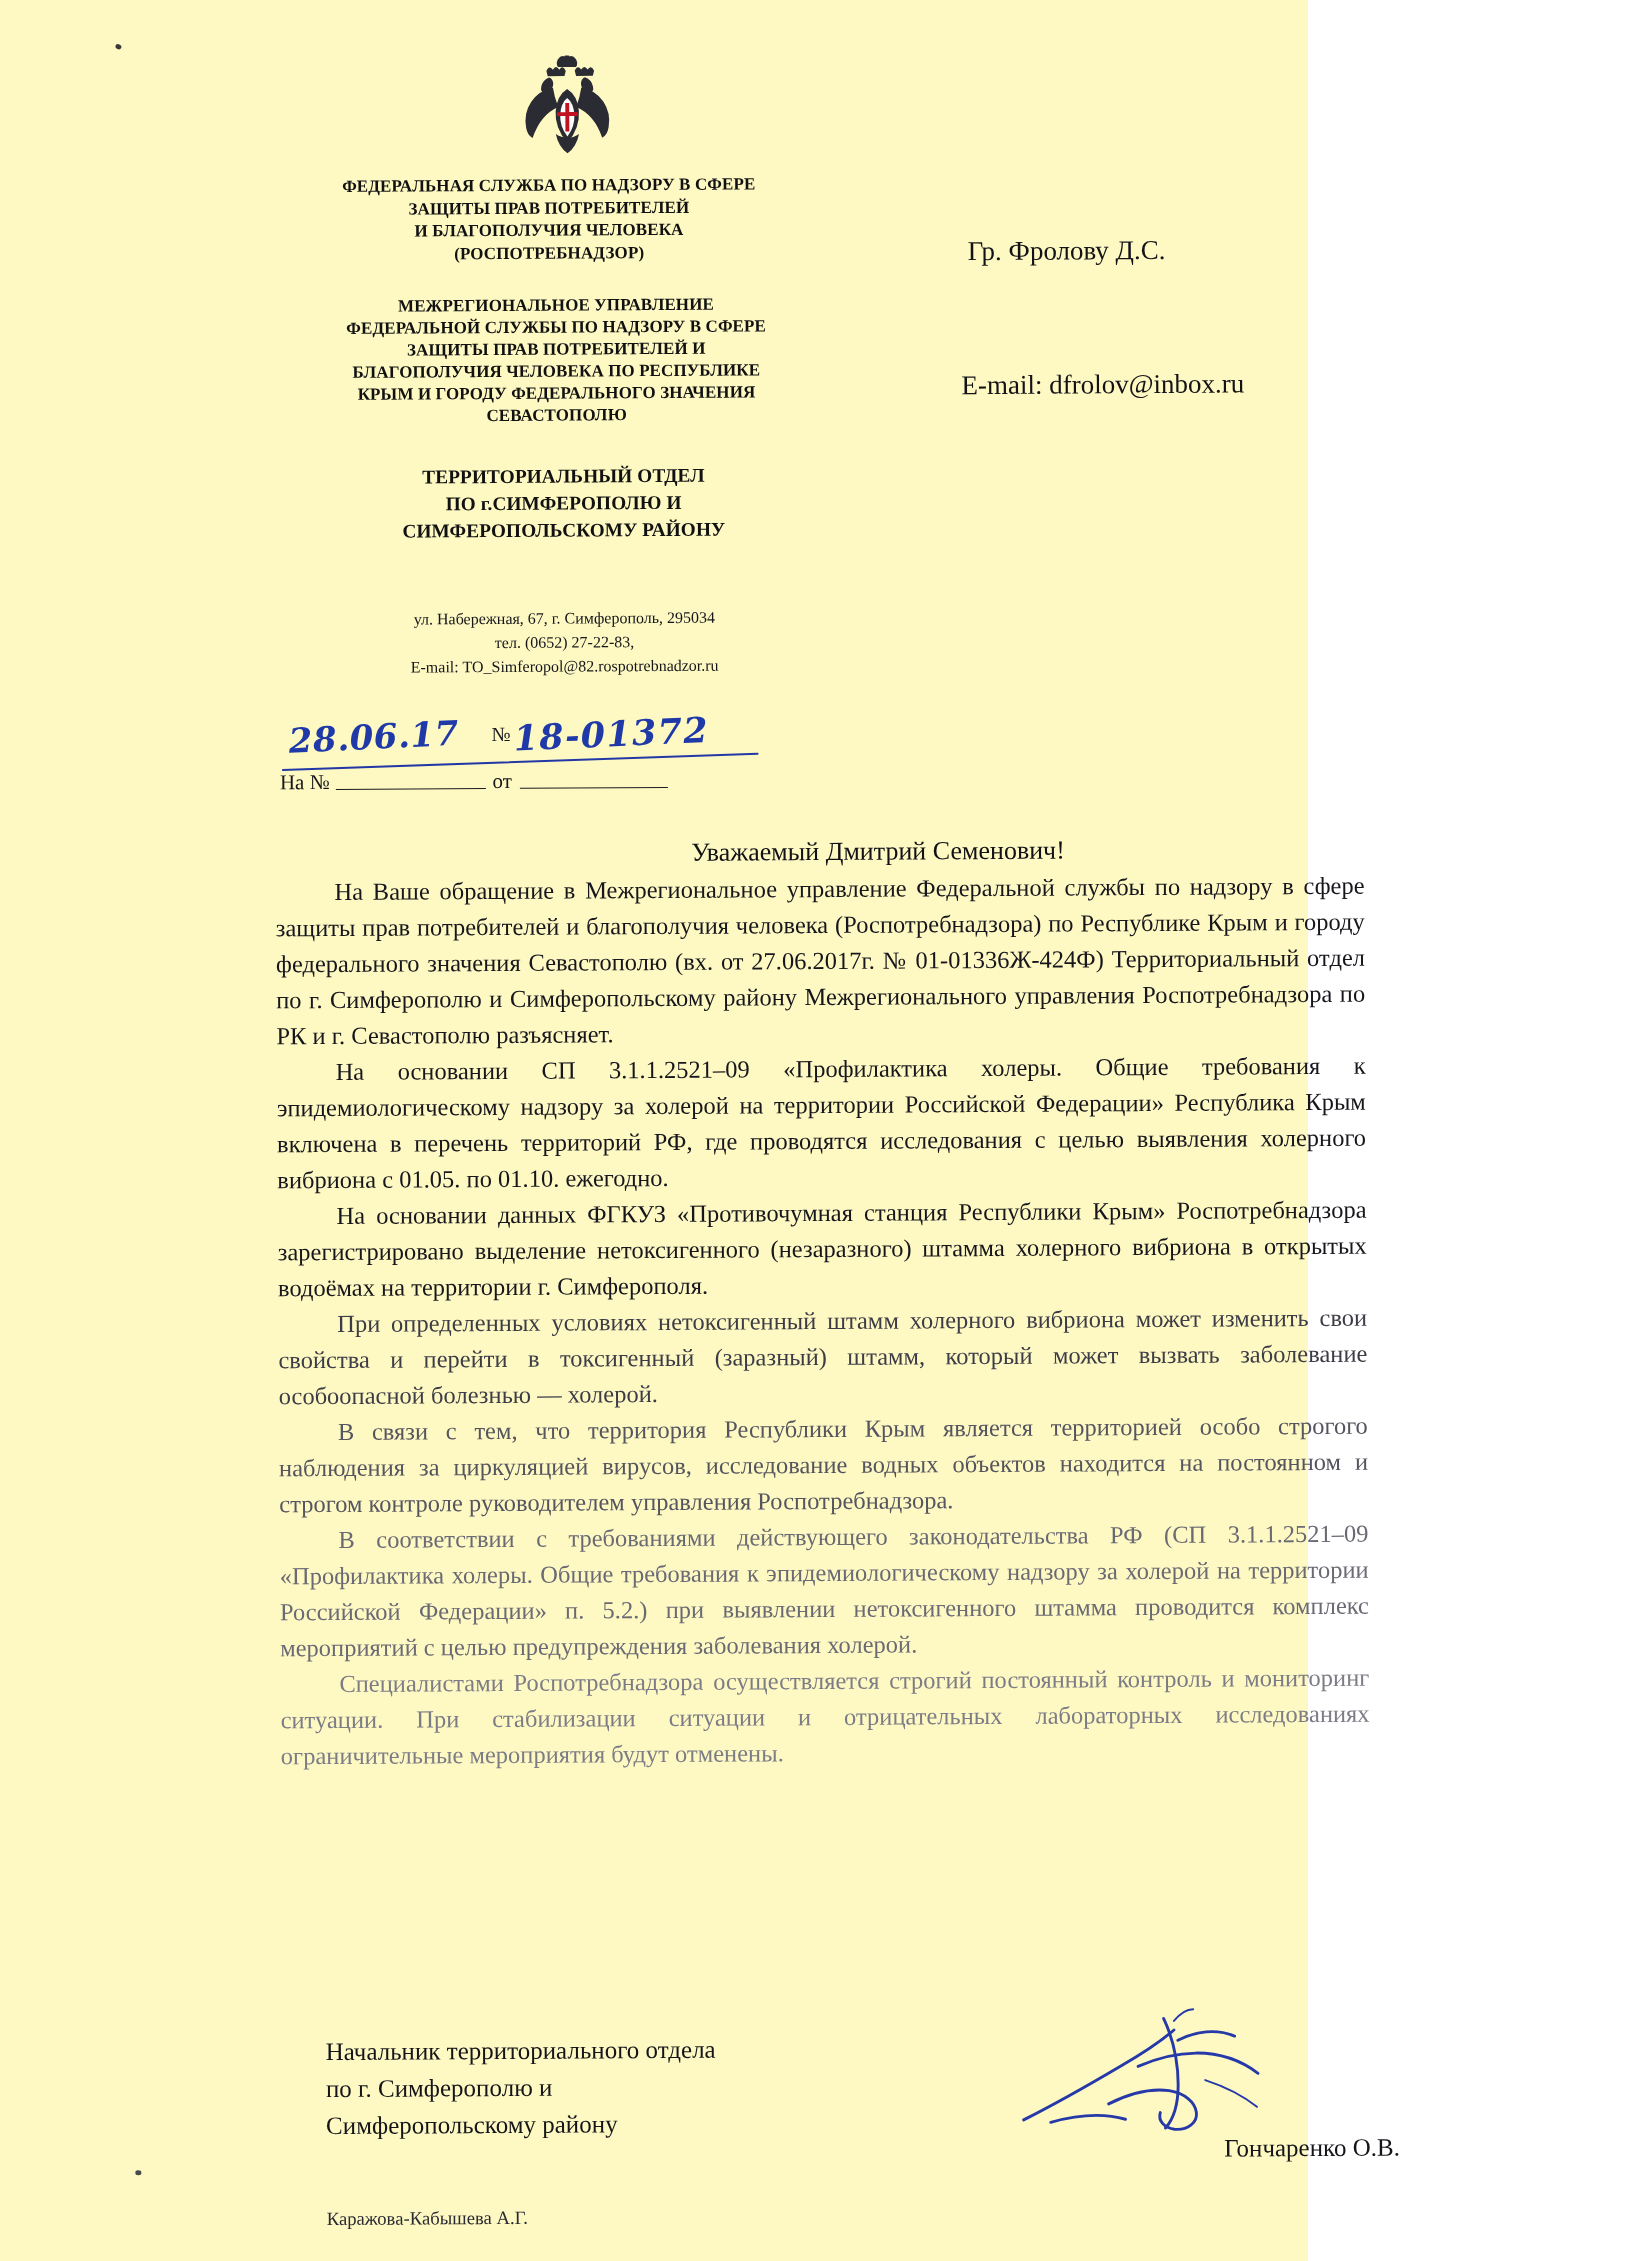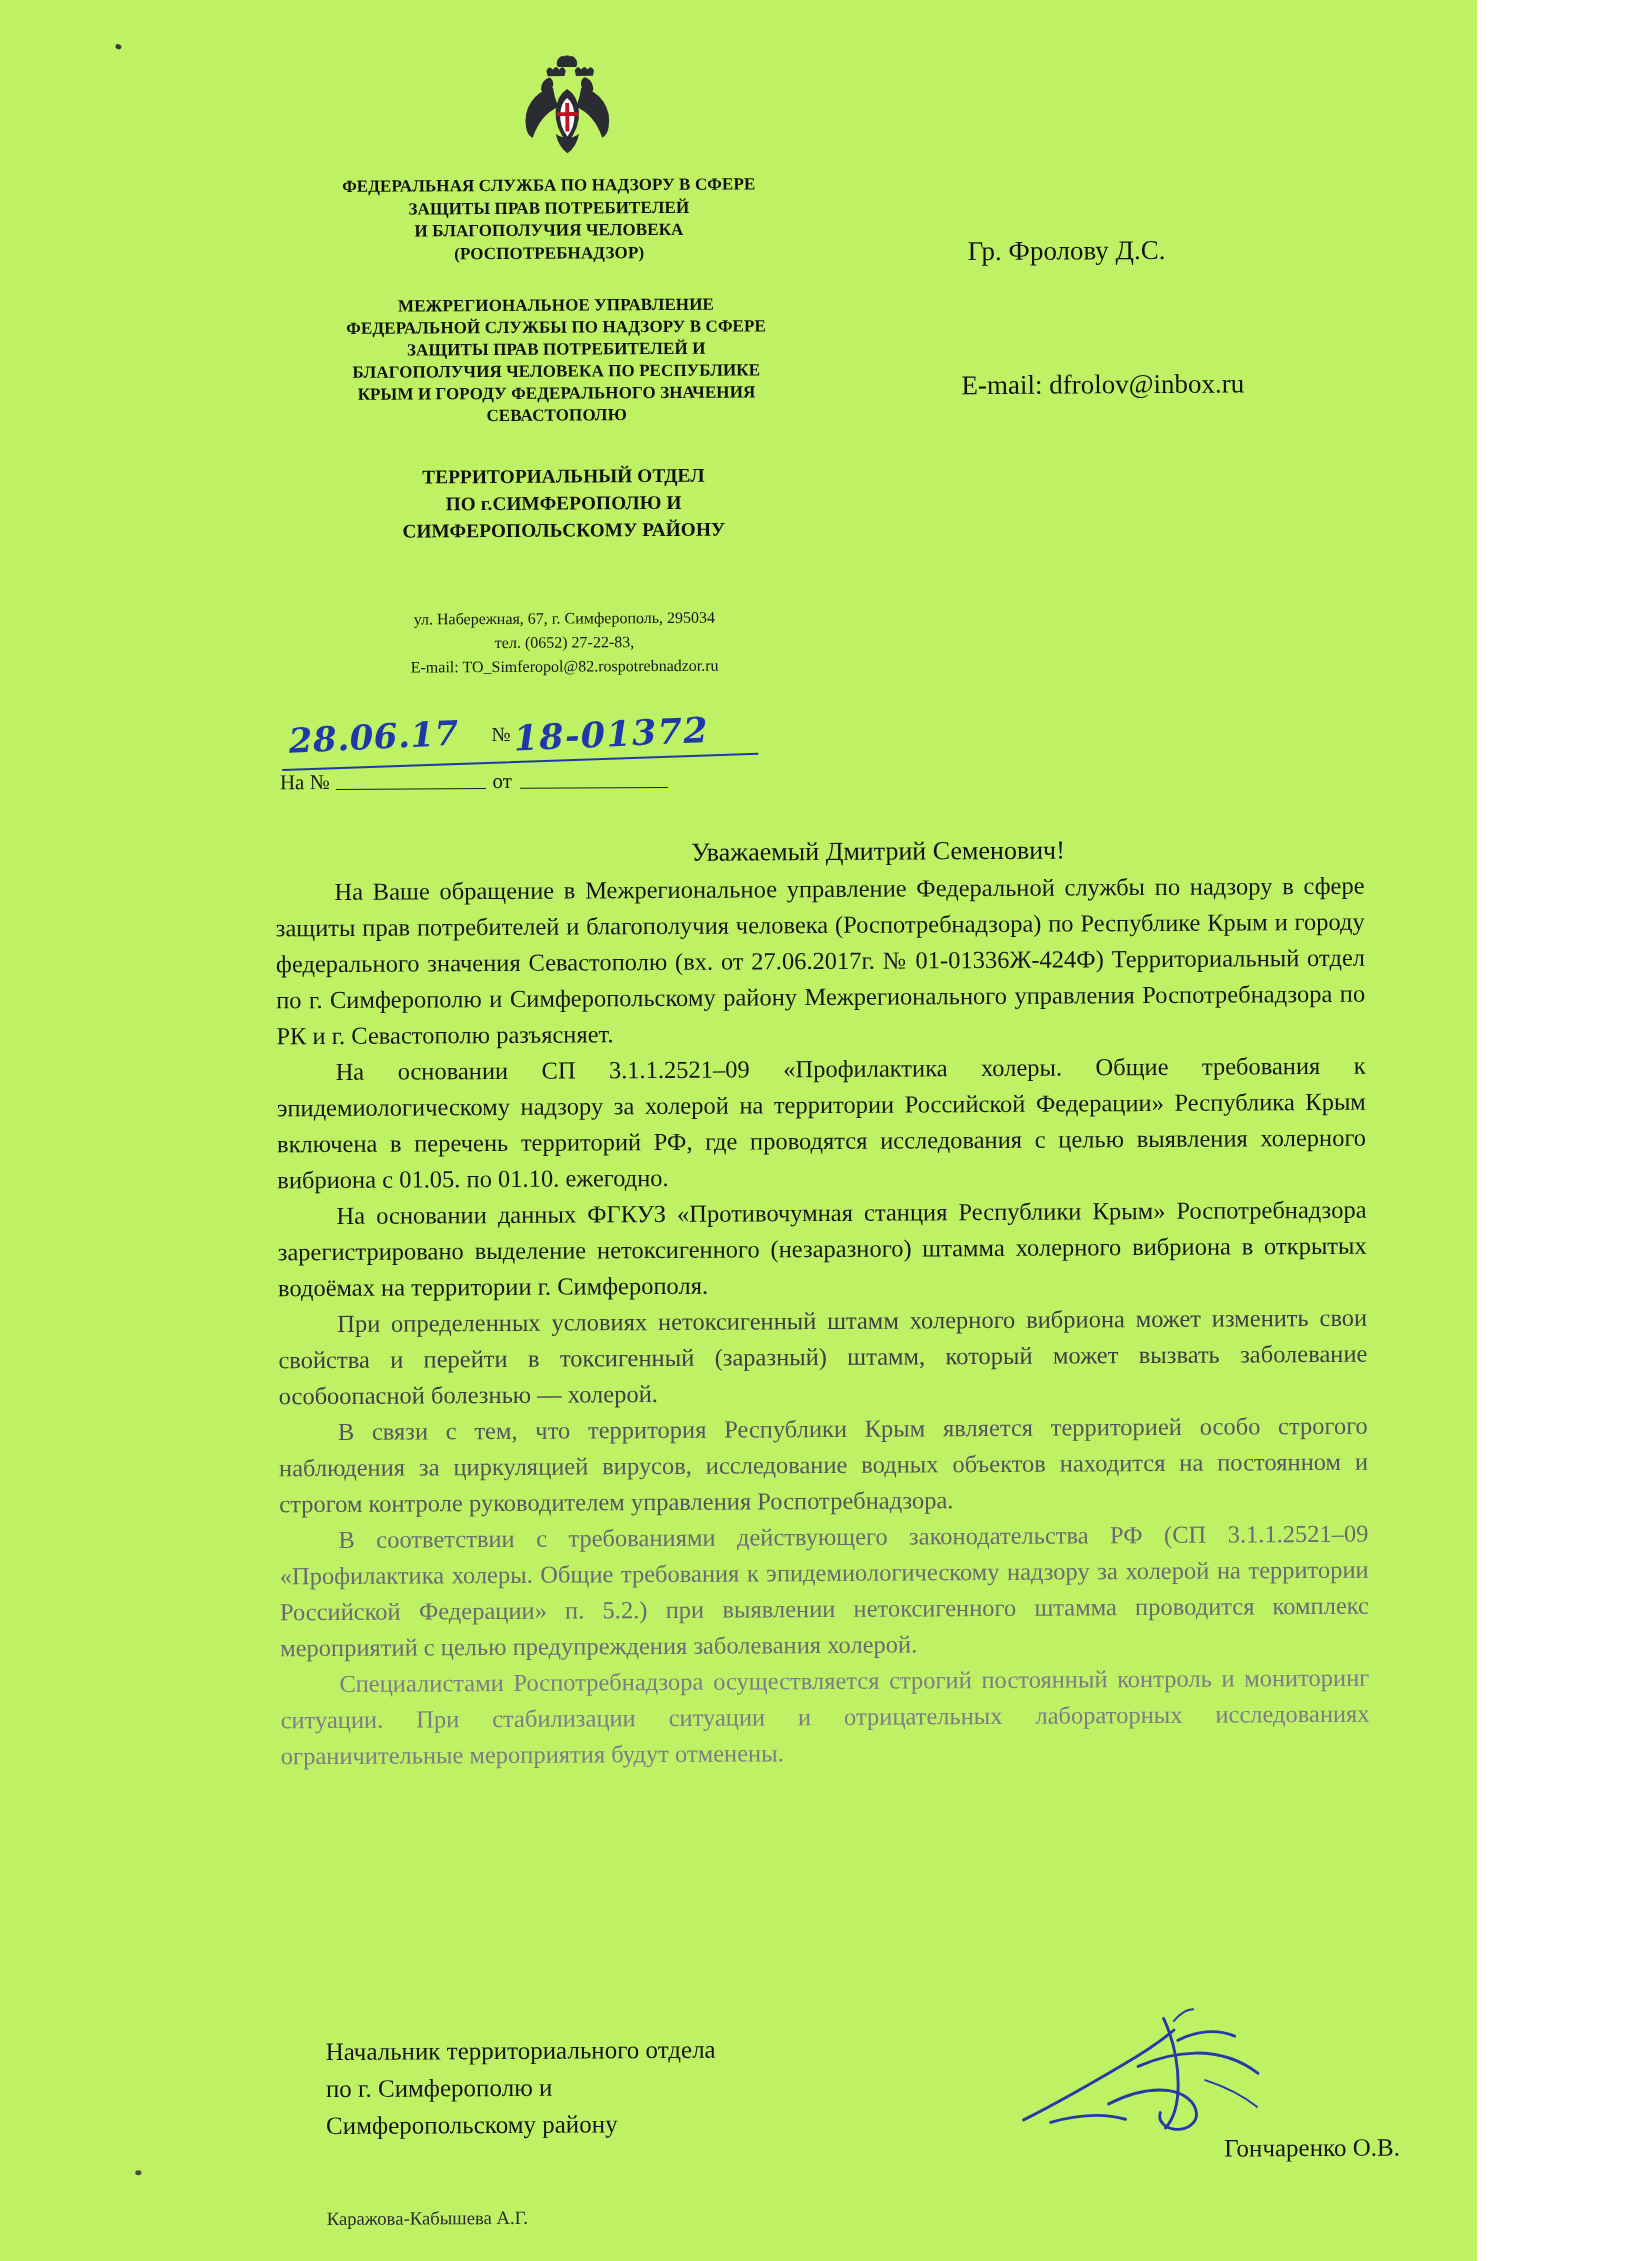--- a/index.html
+++ b/index.html
@@ -13,23 +13,23 @@
     position: relative;
     font-family: "Liberation Serif", serif;
     color: #17171c;
     overflow: hidden;
   }
 
   
   .sheet {
     position: absolute;
     left: 0; top: 0;
-    width: 1477px;
+    width: 1308px;
     height: 2261px;
-    background: #bef264;
+    background: #fef9c3;
   }
 
   .scan-tilt {
     position: absolute;
     left: 0; top: 0;
     width: 1644px;
     height: 2261px;
     transform: rotate(-0.35deg);
     transform-origin: 822px 1131px;
   }

